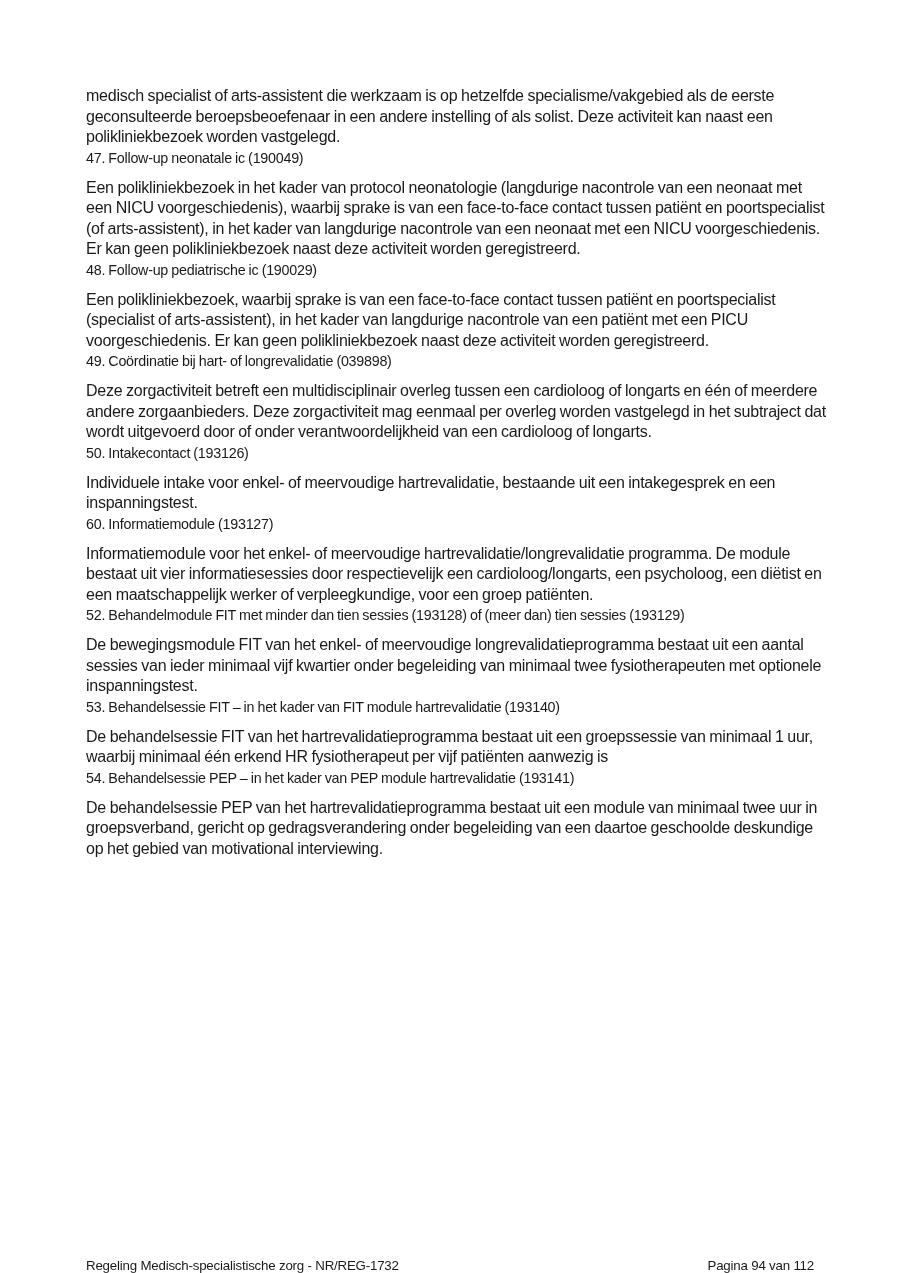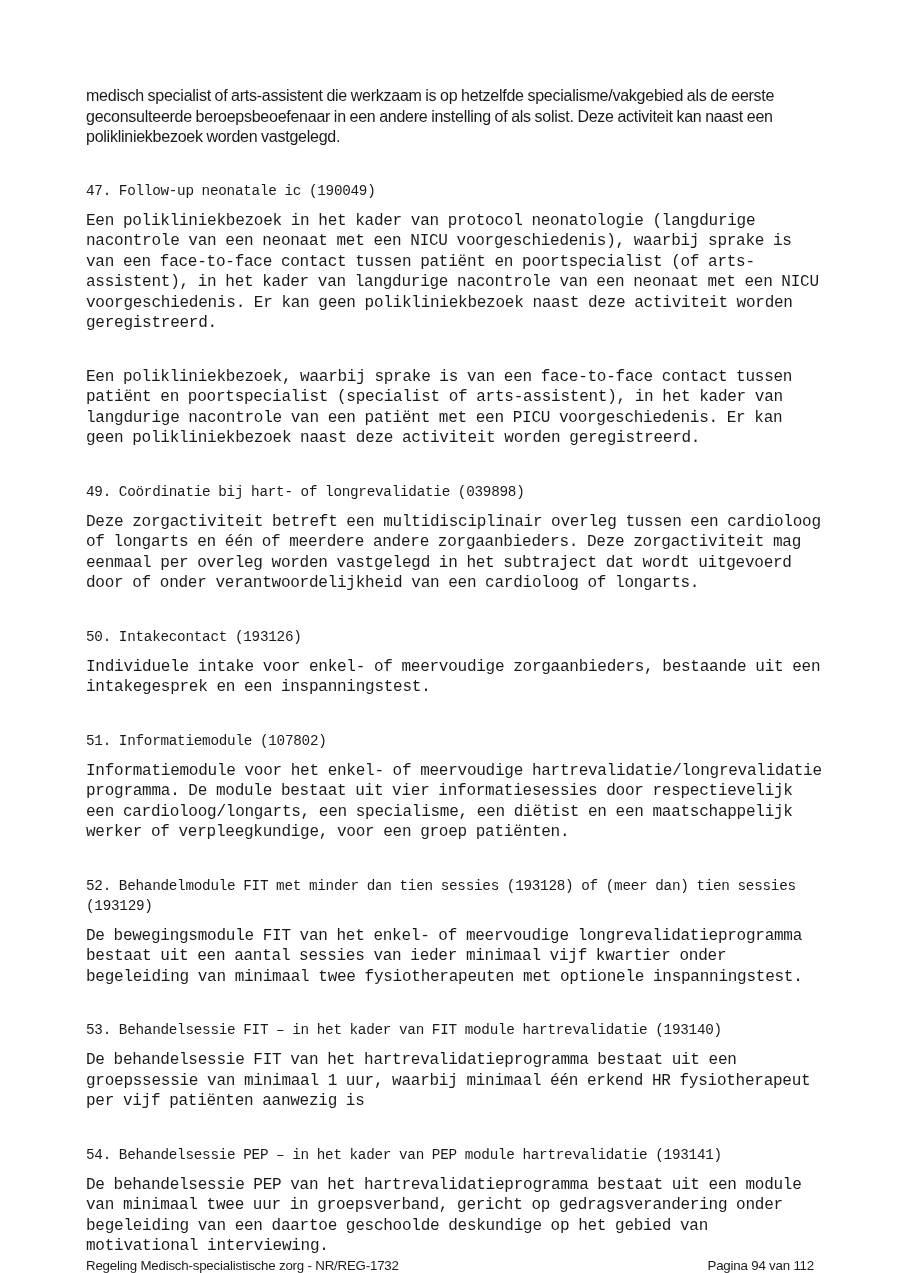--- a/index.html
+++ b/index.html
@@ -22,22 +22,20 @@
       width: 740px;
     }
     .para {
       font-size: 16px;
       line-height: 20.5px;
       margin: 0;
       letter-spacing: -0.25px;
       word-spacing: -0.5px;
     }
     .section {
-      margin-top: 33px;
-      font-family: Liberation Mono, monospace;
     }
     .section-title {
       font-size: 14.3px;
       line-height: 20px;
       margin: 0 0 10px 0;
       font-weight: normal;
       letter-spacing: -0.25px;
       word-spacing: -0.5px;
     }
     .footer {
@@ -58,36 +56,37 @@
 
 <div class="page">
   <p class="para">medisch specialist of arts-assistent die werkzaam is op hetzelfde specialisme/vakgebied als de eerste geconsulteerde beroepsbeoefenaar in een andere instelling of als solist. Deze activiteit kan naast een polikliniekbezoek worden vastgelegd.</p>
 
   <div class="section">
     <h3 class="section-title">47. Follow-up neonatale ic (190049)</h3>
     <p class="para">Een polikliniekbezoek in het kader van protocol neonatologie (langdurige nacontrole van een neonaat met een NICU voorgeschiedenis), waarbij sprake is van een face-to-face contact tussen patiënt en poortspecialist (of arts-assistent), in het kader van langdurige nacontrole van een neonaat met een NICU voorgeschiedenis. Er kan geen polikliniekbezoek naast deze activiteit worden geregistreerd.</p>
   </div>
 
   <div class="section">
+    <h3 class="section-title">48. Follow-up pediatrische ic (190029)</h3>
     <p class="para">Een polikliniekbezoek, waarbij sprake is van een face-to-face contact tussen patiënt en poortspecialist (specialist of arts-assistent), in het kader van langdurige nacontrole van een patiënt met een PICU voorgeschiedenis. Er kan geen polikliniekbezoek naast deze activiteit worden geregistreerd.</p>
   </div>
 
   <div class="section">
     <h3 class="section-title">49. Coördinatie bij hart- of longrevalidatie (039898)</h3>
     <p class="para">Deze zorgactiviteit betreft een multidisciplinair overleg tussen een cardioloog of longarts en één of meerdere andere zorgaanbieders. Deze zorgactiviteit mag eenmaal per overleg worden vastgelegd in het subtraject dat wordt uitgevoerd door of onder verantwoordelijkheid van een cardioloog of longarts.</p>
   </div>
 
   <div class="section">
     <h3 class="section-title">50. Intakecontact (193126)</h3>
-    <p class="para">Individuele intake voor enkel- of meervoudige zorgaanbieders, bestaande uit een intakegesprek en een inspanningstest.</p>
+    <p class="para">Individuele intake voor enkel- of meervoudige hartrevalidatie, bestaande uit een intakegesprek en een inspanningstest.</p>
   </div>
 
   <div class="section">
-    <h3 class="section-title">51. Informatiemodule (107802)</h3>
-    <p class="para">Informatiemodule voor het enkel- of meervoudige hartrevalidatie/longrevalidatie programma. De module bestaat uit vier informatiesessies door respectievelijk een cardioloog/longarts, een specialisme, een diëtist en een maatschappelijk werker of verpleegkundige, voor een groep patiënten.</p>
+    <h3 class="section-title">60. Informatiemodule (193127)</h3>
+    <p class="para">Informatiemodule voor het enkel- of meervoudige hartrevalidatie/longrevalidatie programma. De module bestaat uit vier informatiesessies door respectievelijk een cardioloog/longarts, een psycholoog, een diëtist en een maatschappelijk werker of verpleegkundige, voor een groep patiënten.</p>
   </div>
 
   <div class="section">
     <h3 class="section-title">52. Behandelmodule FIT met minder dan tien sessies (193128) of (meer dan) tien sessies (193129)</h3>
     <p class="para">De bewegingsmodule FIT van het enkel- of meervoudige longrevalidatieprogramma bestaat uit een aantal sessies van ieder minimaal vijf kwartier onder begeleiding van minimaal twee fysiotherapeuten met optionele inspanningstest.</p>
   </div>
 
   <div class="section">
     <h3 class="section-title">53. Behandelsessie FIT – in het kader van FIT module hartrevalidatie (193140)</h3>
     <p class="para">De behandelsessie FIT van het hartrevalidatieprogramma bestaat uit een groepssessie van minimaal 1 uur, waarbij minimaal één erkend HR fysiotherapeut per vijf patiënten aanwezig is</p>

